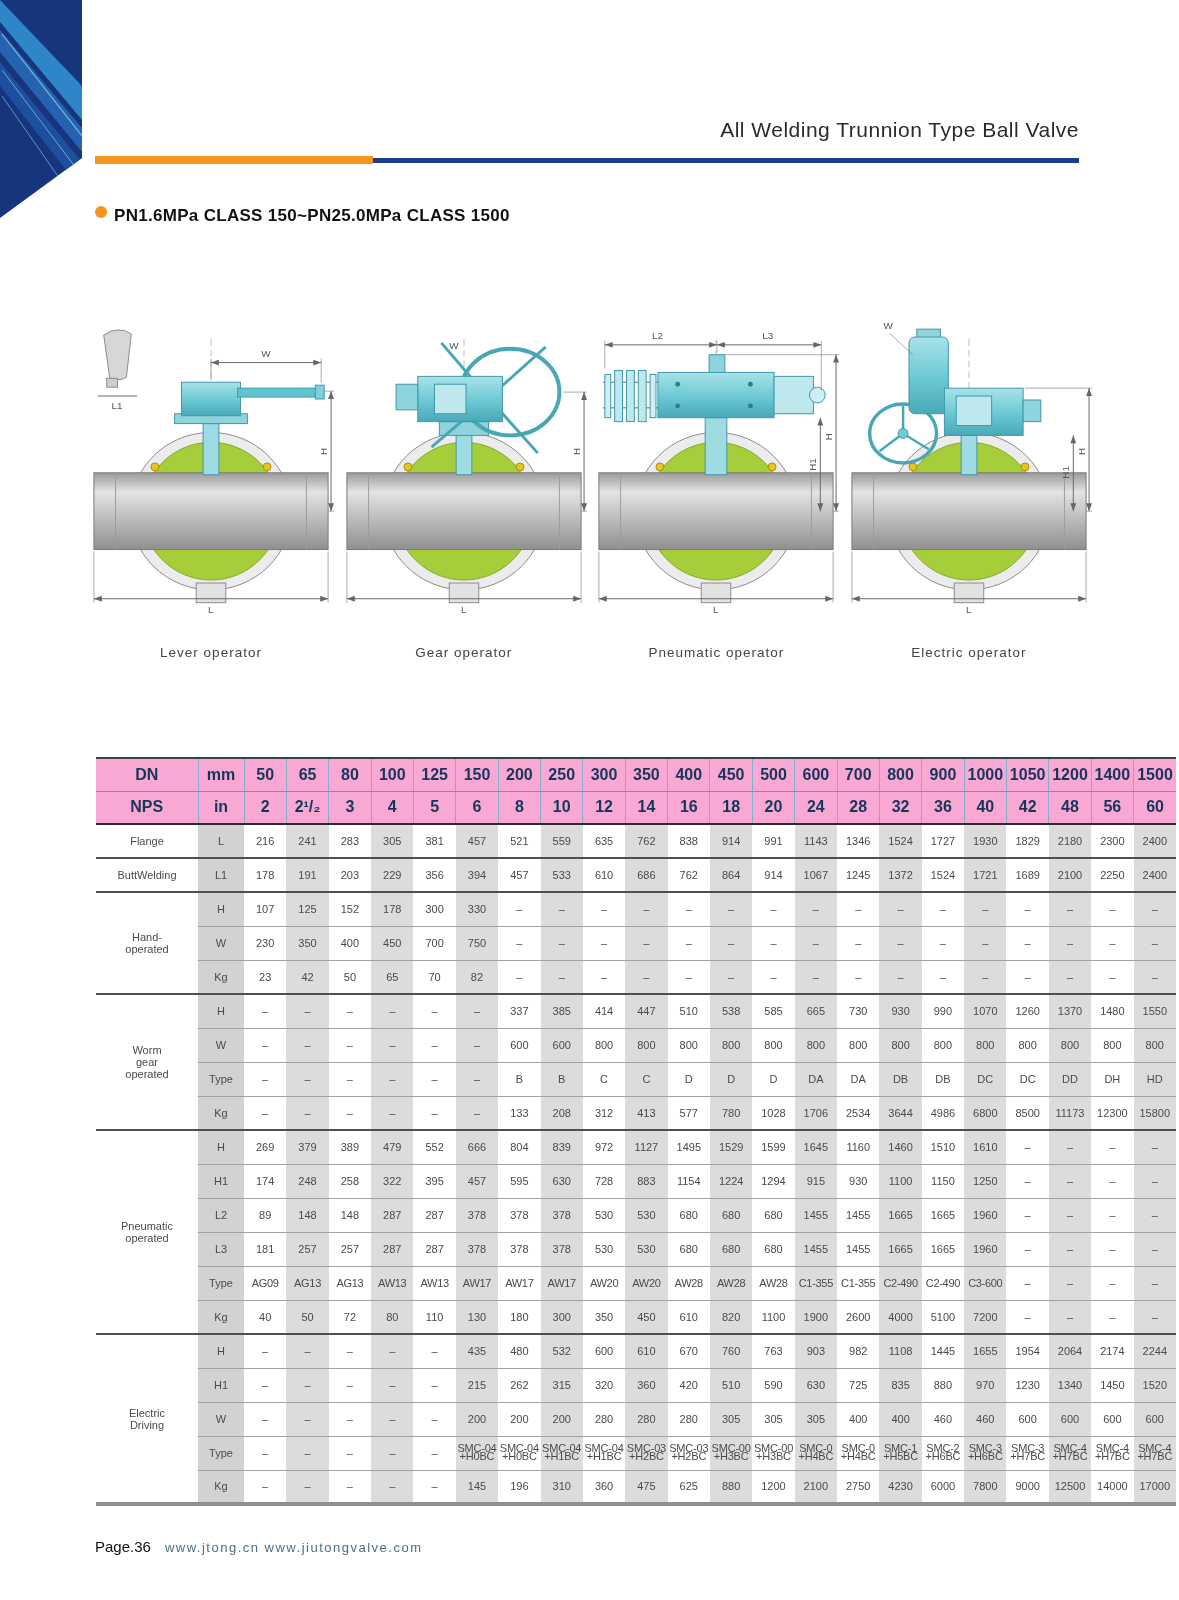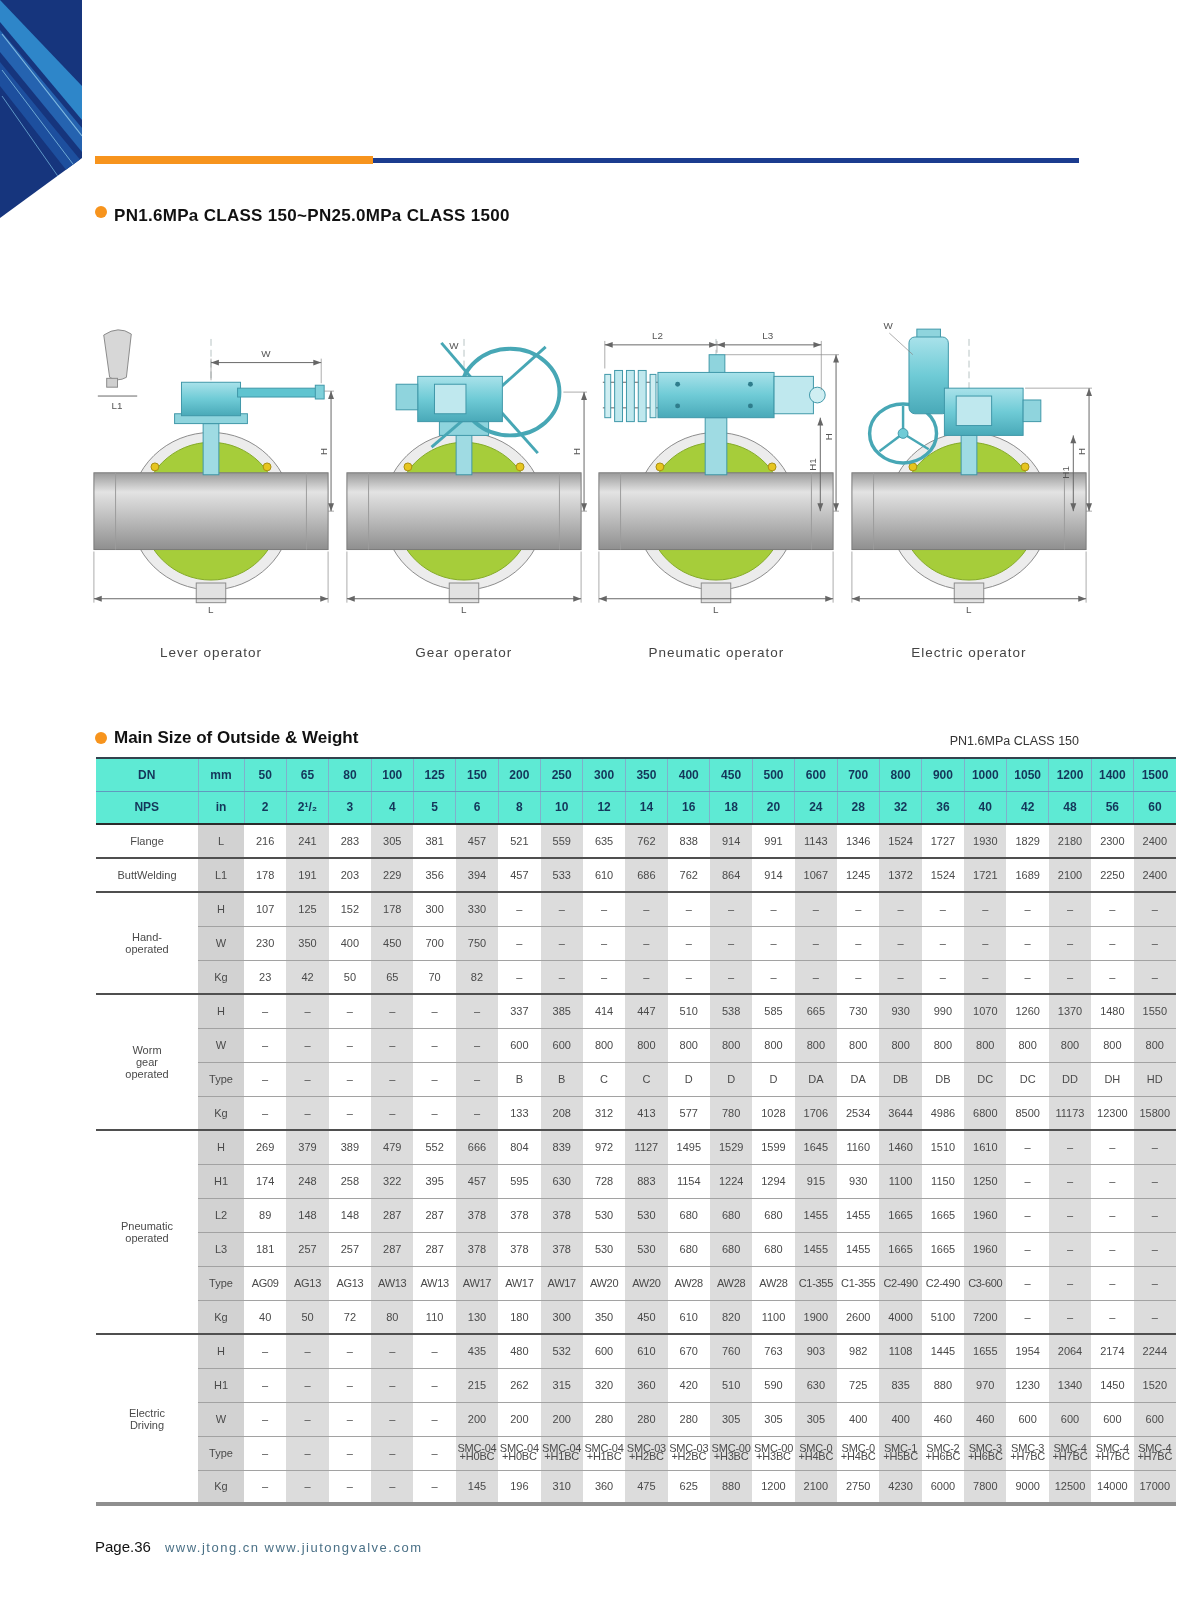--- a/index.html
+++ b/index.html
@@ -40,21 +40,21 @@
   
   .table-head { position:absolute; left:95px; top:728px; width:984px; display:flex;
     align-items:flex-end; }
   .table-title { display:flex; align-items:center; font-size:17px; font-weight:bold; color:#111; }
   .class-label { margin-left:auto; font-size:12.5px; color:#333; }
 
   table.size { position:absolute; left:96px; top:757px; width:1080px;
     border-collapse:collapse; table-layout:fixed;
     border-top:2px solid #33424e; border-bottom:4px solid #8f8f8f; }
   table.size th {
-    background:#5eead4; color:#14365A; font-size:12px; font-weight:bold;
+    background:#f9a8d4; color:#14365A; font-size:16px; font-weight:bold;
     height:33px; border-right:1px solid #7FB0CC; border-bottom:1px solid #5F9BBE;
     overflow:hidden;margin-top:39px; }
   table.size th:last-child { border-right:none; }
   table.size td {
     height:34px; text-align:center; vertical-align:middle;
     font-size:11px; color:#4a4a4a; overflow:hidden; }
   td.group { background:#fff; color:#6e6e6e; font-size:11.5px; white-space:pre-line; }
   td.param { background:#d2d2d2; color:#5c5c5c; }
   td.stripe { background:#dcdcdc; }
   tbody tr td { border-top:1px solid #a2a2a2; }
@@ -97,20 +97,21 @@
       <polygon points="0,0 82,86 82,120 0,22" fill="#2E86C9"></polygon>
       <polygon points="0,30 82,128 82,152 0,52" fill="#2563B0"></polygon>
       <polygon points="0,62 82,162 82,190 0,86" fill="#1D4F9E"></polygon>
       <line x1="2" y1="34" x2="82" y2="136" stroke="#7FB9E0" stroke-width="1.2"></line>
       <line x1="2" y1="70" x2="82" y2="176" stroke="#6FA9D4" stroke-width="1"></line>
       <line x1="2" y1="96" x2="78" y2="205" stroke="#5E97C6" stroke-width="1"></line>
     </g>
   </svg>
 
 
+  <div class="doc-title">All Welding Trunnion Type Ball Valve</div>
   <div class="rule-orange"></div>
   <div class="rule-blue"></div>
 
   <div class="section-head">
     <span class="bullet"></span>
     <span>PN1.6MPa CLASS 150~PN25.0MPa CLASS 1500</span>
   </div>
 
   <div class="drawings">
 
@@ -315,27 +316,20 @@
         <line class="ext-line" x1="244" y1="258" x2="244" y2="310"></line>
         <line class="dim-line" x1="6" y1="306" x2="244" y2="306"></line>
         <polygon points="6,306 14,303 14,309" fill="#666"></polygon>
         <polygon points="244,306 236,303 236,309" fill="#666"></polygon>
         <text class="dim-label" x="122" y="320">L</text>
       </svg>
       <div class="caption">Electric operator</div>
     </div>
   </div>
 
-  <div class="table-head">
-    <div class="table-title">
-      <span class="bullet"></span>
-      <span>Main Size of Outside &amp; Weight</span>
-    </div>
-    <div class="class-label">PN1.6MPa CLASS 150</div>
-  </div>
 
   <table class="size">
     <colgroup>
       <col style="width:102px">
         <col style="width:46px">
     </colgroup>
     <thead>
         <tr>
           <th>DN</th>
           <th>mm</th>

